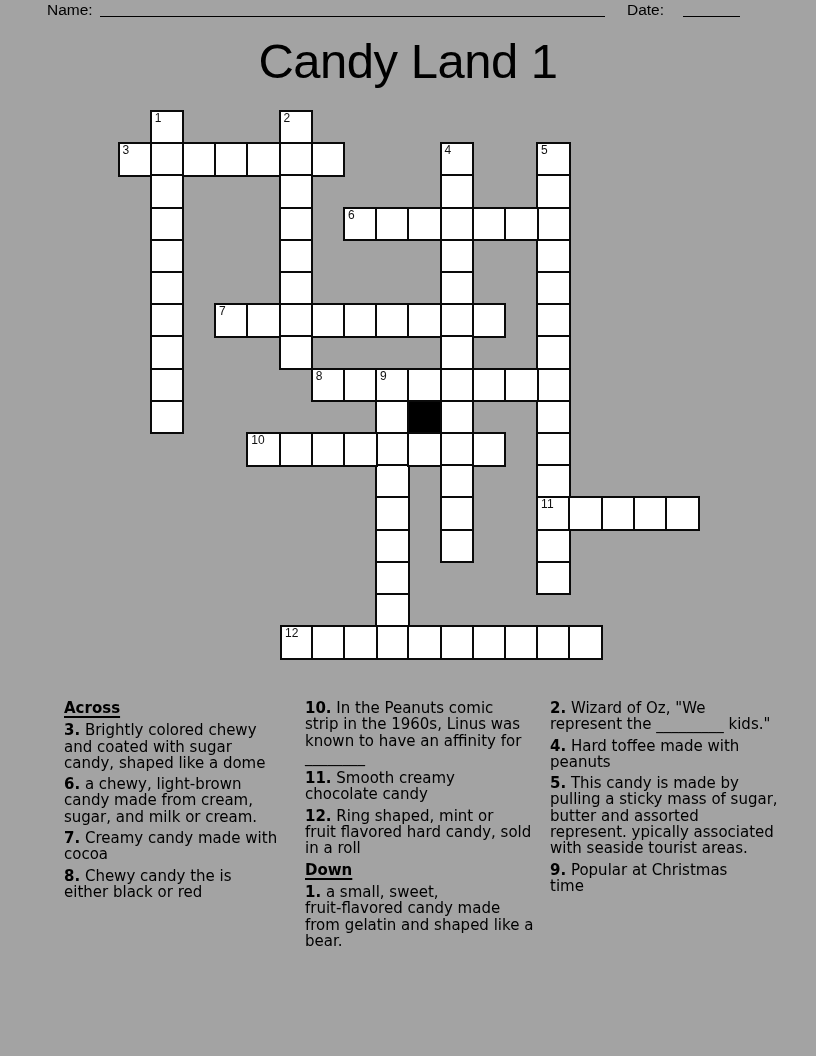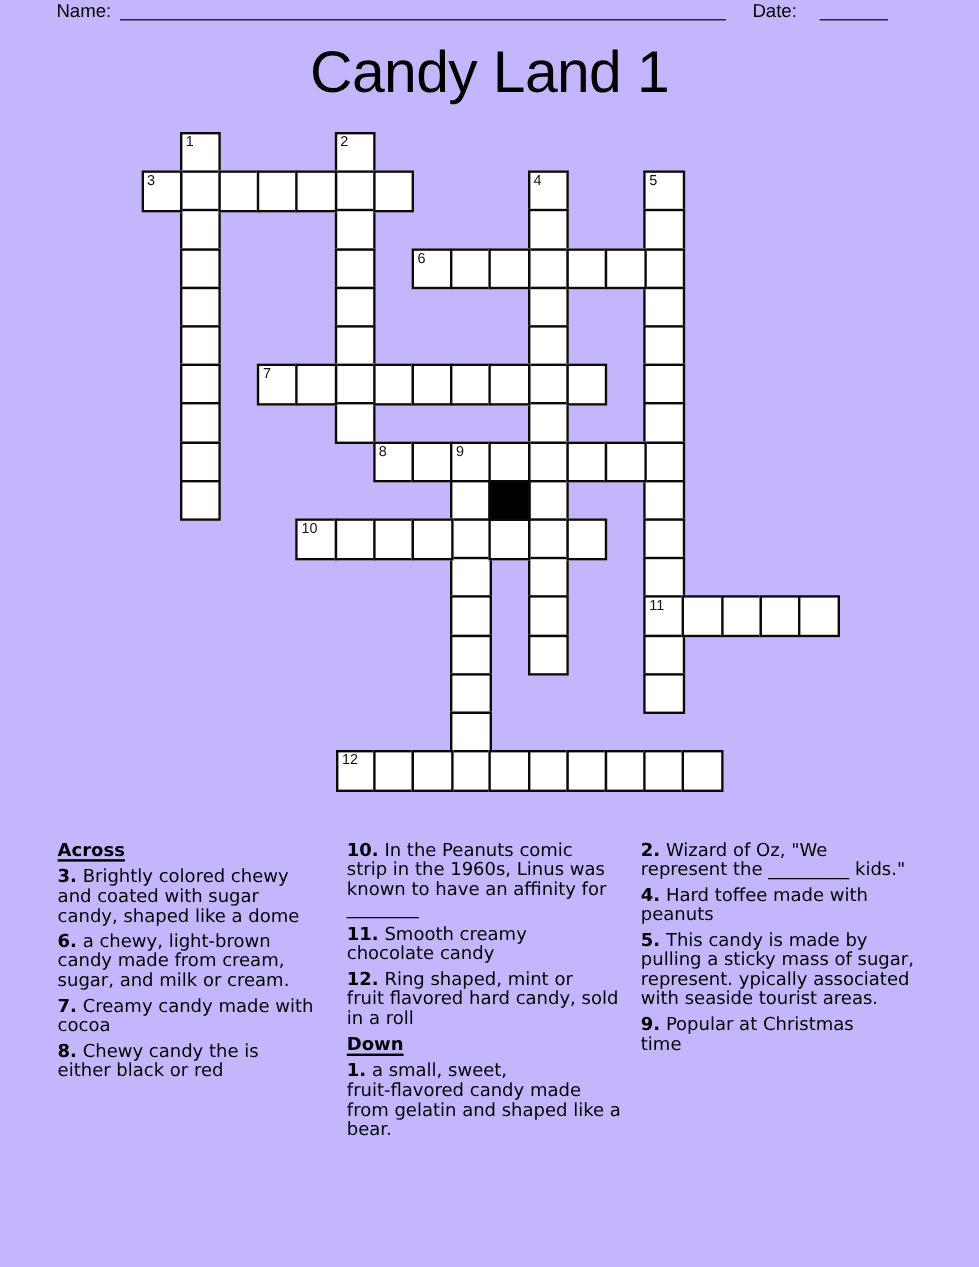--- a/index.html
+++ b/index.html
@@ -1,16 +1,16 @@
 <!DOCTYPE html>
 <html><head>
 <meta charset="utf-8">
 <style>
   html,body{margin:0;padding:0;background:#ffffff;}
-  .page{position:relative;width:816px;height:1056px;background:#c4b5fd;overflow:hidden;
+  .page{position:relative;width:816px;height:1056px;background:#a3a3a3;overflow:hidden;
         font-family:"Liberation Sans",sans-serif;color:#000;}
 
   
   .topbar{position:absolute;left:0;top:0;width:816px;height:24px;}
   .hdr-label{position:absolute;top:1px;font-size:15.5px;line-height:17px;color:#000;}
   .name-label{left:47px;}
   .date-label{left:627px;}
   .write-line{position:absolute;top:0;height:16px;border-bottom:1.6px solid #000;}
   .name-line{left:100px;width:505px;}
   .date-line{left:683px;width:57px;}
@@ -21,21 +21,21 @@
 
   
   .grid{position:absolute;left:0;top:0;width:816px;height:700px;}
   .cell{position:absolute;box-sizing:border-box;border:2.5px solid #0a0a0a;background:#fff;}
   .cell.black{background:#000;}
   .cellnum{position:absolute;left:3px;top:1px;font-size:12px;line-height:11px;
            font-family:"Liberation Sans",sans-serif;color:#111;}
 
   
   .clue-col{position:absolute;top:700px;font-family:"DejaVu Sans",sans-serif;
-            font-size:15px;line-height:16.3px;color:#000;}
+            font-size:15px;line-height:16.3px;color:#000;margin-left:16px;}
   .col-a{left:48px;}
   .col-b{left:289px;}
   .col-c{left:534px;}
   .clue-heading{font-weight:bold;text-decoration:underline;
                 text-decoration-thickness:2px;text-underline-offset:2.5px;
                 margin-bottom:6px;white-space:nowrap;}
   .clue{margin-bottom:5px;}
   .clue-line{white-space:nowrap;}
   .clue-num{font-weight:bold;}
 </style>
@@ -225,20 +225,21 @@
         <div class="clue-line"><b class="clue-num">2.</b> Wizard of Oz, "We</div>
         <div class="clue-line">represent the _________ kids."</div>
       </div>
       <div class="clue">
         <div class="clue-line"><b class="clue-num">4.</b> Hard toffee made with</div>
         <div class="clue-line">peanuts</div>
       </div>
       <div class="clue">
         <div class="clue-line"><b class="clue-num">5.</b> This candy is made by</div>
         <div class="clue-line">pulling a sticky mass of sugar,</div>
+        <div class="clue-line">butter and assorted</div>
         <div class="clue-line">represent. ypically associated</div>
         <div class="clue-line">with seaside tourist areas.</div>
       </div>
       <div class="clue">
         <div class="clue-line"><b class="clue-num">9.</b> Popular at Christmas</div>
         <div class="clue-line">time</div>
       </div>
     </div>
 </div>
 

